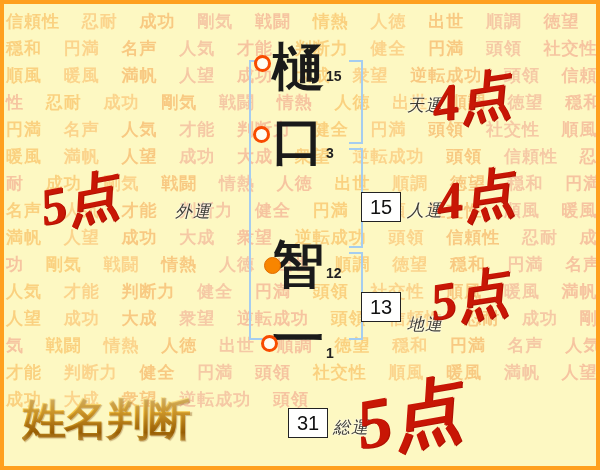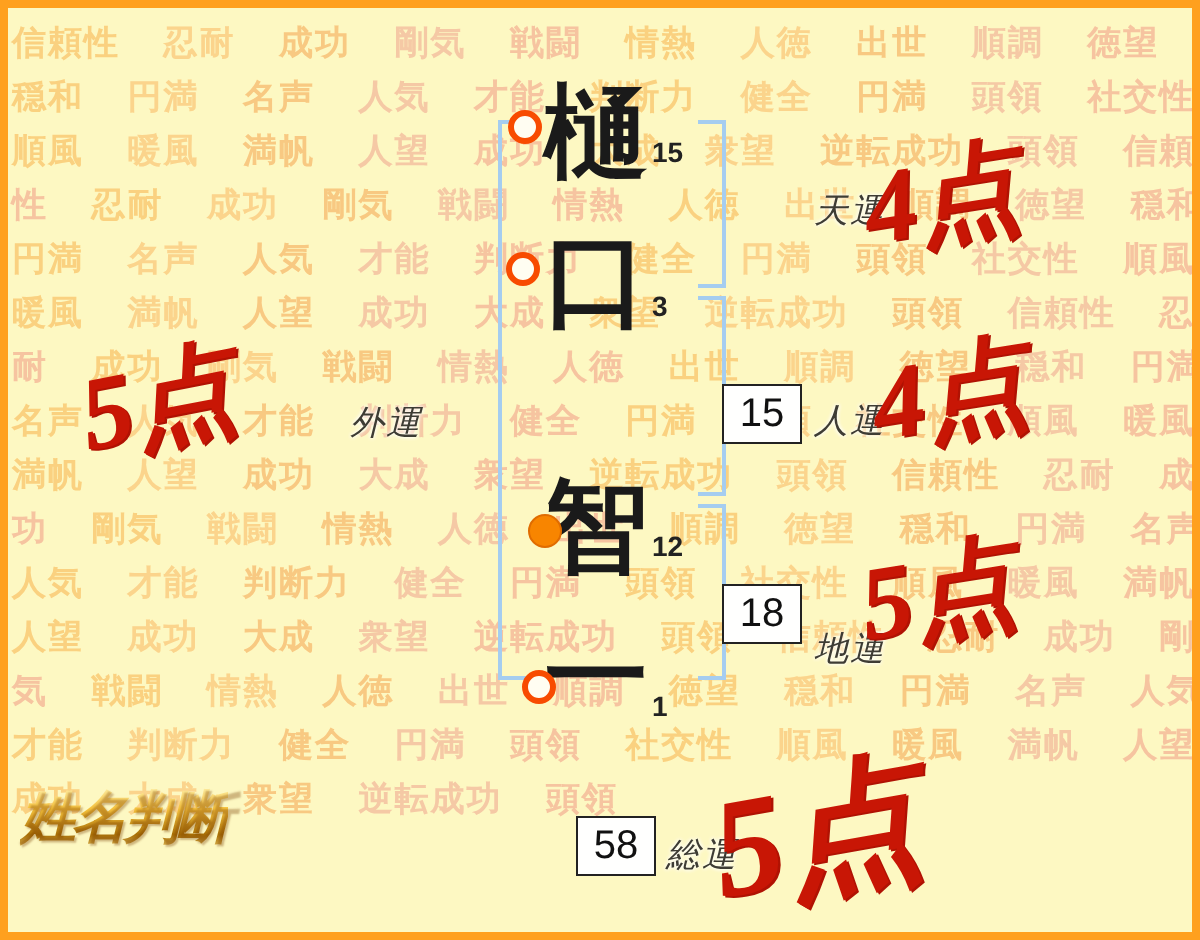--- a/index.html
+++ b/index.html
@@ -48,23 +48,23 @@
   .score{
     position:absolute;z-index:5;color:#c81605;
     font-family:"Liberation Serif","DejaVu Serif",serif;
     font-weight:bold;font-style:italic;white-space:nowrap;
     text-shadow:1px 1px 0 #b01203;
   }
   .score.s-small{font-size:52px;}
   .score.s-big{font-size:70px;}
   
   #logo{
-    position:absolute;left:6px;top:386px;z-index:6;
+    position:absolute;left:18px;top:386px;z-index:6;
     font-family:"Liberation Serif","DejaVu Serif",serif;
-    font-weight:bold;font-style:italic;font-size:28px;letter-spacing:-2px;
+    font-weight:bold;font-size:44px;letter-spacing:-2px;
     background:linear-gradient(180deg,#fff4b2 5%,#f6c33e 38%,#a96f06 72%,#ffe88a 100%);
     -webkit-background-clip:text;background-clip:text;color:transparent;
     text-shadow:1px 1px 1px rgba(120,60,0,.35);
   }
   #seal{
     position:absolute;left:178px;top:392px;width:62px;height:54px;z-index:6;
     background:linear-gradient(135deg,#f9dd8a 0%,#e3ae3c 55%,#c58c1d 100%);
     display:flex;align-items:center;justify-content:center;
     box-shadow:0 1px 2px rgba(100,60,0,.4);
   }
@@ -110,24 +110,24 @@
   <div class="marker dot" style="left:260px;top:253px;"></div>
   <div class="marker ring" style="left:257px;top:331px;"></div>
 
   <div class="fortune-label" style="left:403px;top:90px;">天運</div>
 
   <div class="fortune-label" style="left:171px;top:196px;">外運</div>
 
   <div class="num-box" style="left:357px;top:188px;">15</div>
   <div class="fortune-label" style="left:403px;top:195px;">人運</div>
 
-  <div class="num-box" style="left:357px;top:288px;">18</div>
+  <div class="num-box" style="left:357px;top:288px;">13</div>
   <div class="fortune-label" style="left:403px;top:309px;">地運</div>
 
-  <div class="num-box" style="left:284px;top:404px;">58</div>
+  <div class="num-box" style="left:284px;top:404px;">31</div>
   <div class="fortune-label" style="left:329px;top:412px;">総運</div>
 
   <div class="score s-small" style="left:428px;top:60px;transform:rotate(-9deg);">4点</div>
   <div class="score s-small" style="left:36px;top:162px;transform:rotate(-11deg);">5点</div>
   <div class="score s-small" style="left:432px;top:158px;transform:rotate(-9deg);">4点</div>
   <div class="score s-small" style="left:426px;top:258px;transform:rotate(-9deg);">5点</div>
   <div class="score s-big" style="left:352px;top:366px;transform:rotate(-10deg);">5点</div>
 
   <div id="logo">姓名判断</div>
 

